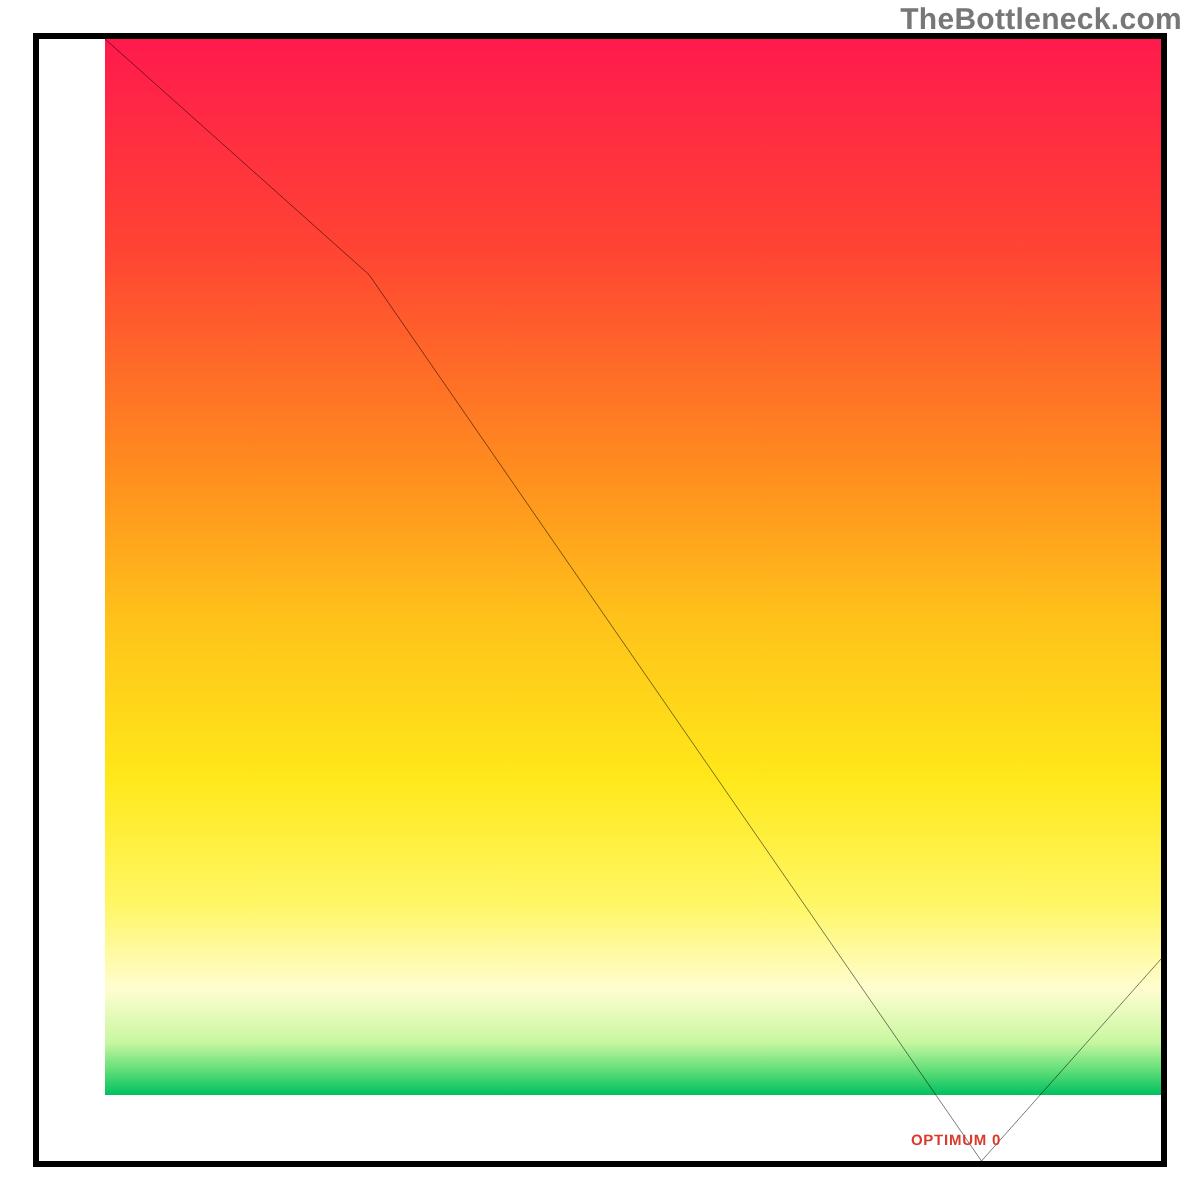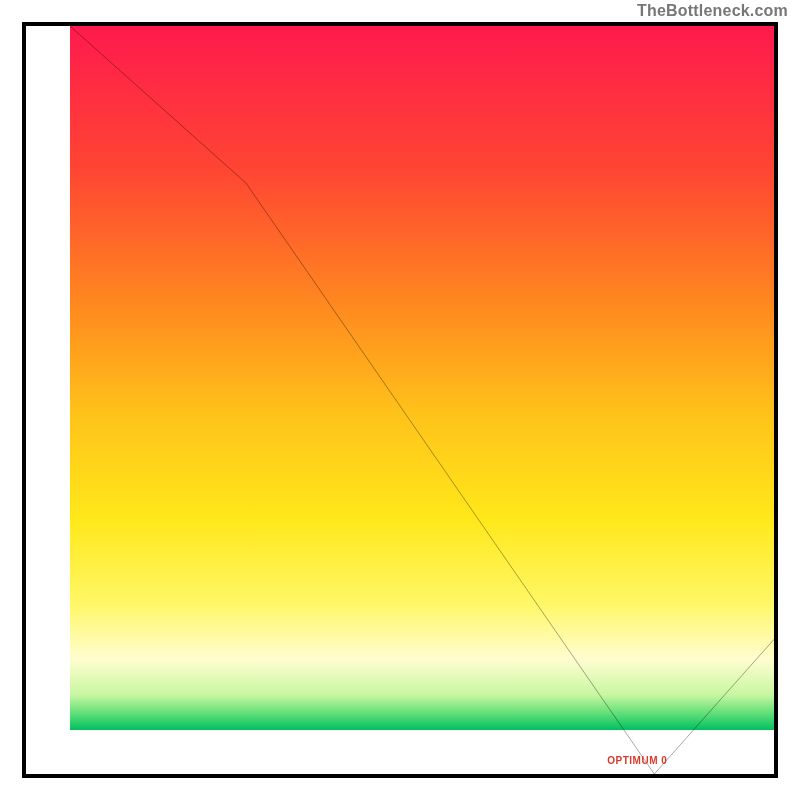--- a/index.html
+++ b/index.html
@@ -8,21 +8,21 @@
     width: 800px;
     height: 800px;
     background: #ffffff;
     font-family: Arial, Helvetica, sans-serif;
     overflow: hidden;
   }
   .watermark {
     position: absolute;
     top: 2px;
     right: 12px;
-    font-size: 16px;
+    font-size: 20px;
     font-weight: bold;
     color: #777;
     letter-spacing: 0.2px;
     z-index: 5;
   }
   .frame {
     position: absolute;
     left: 22px;
     top: 22px;
     width: 756px;   

